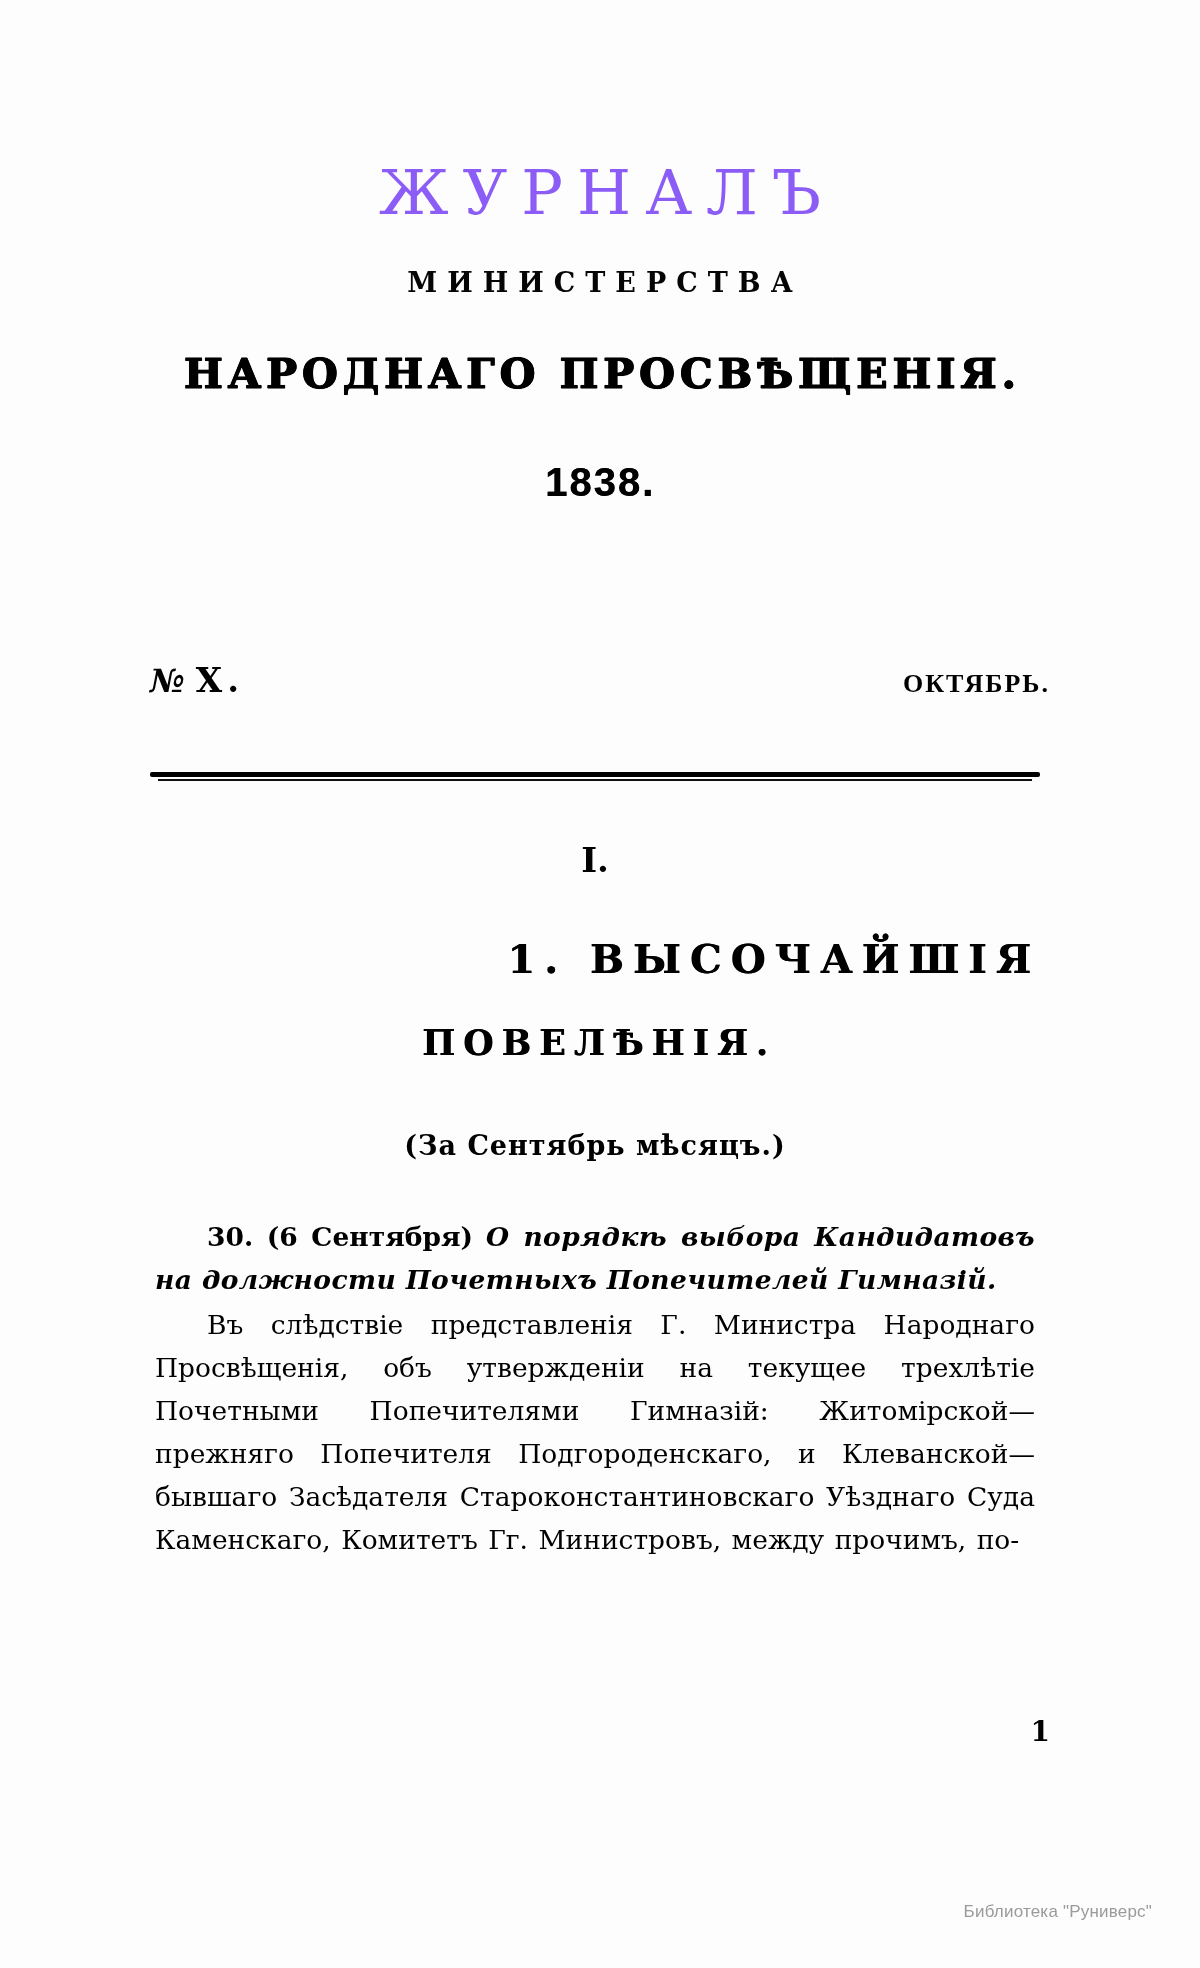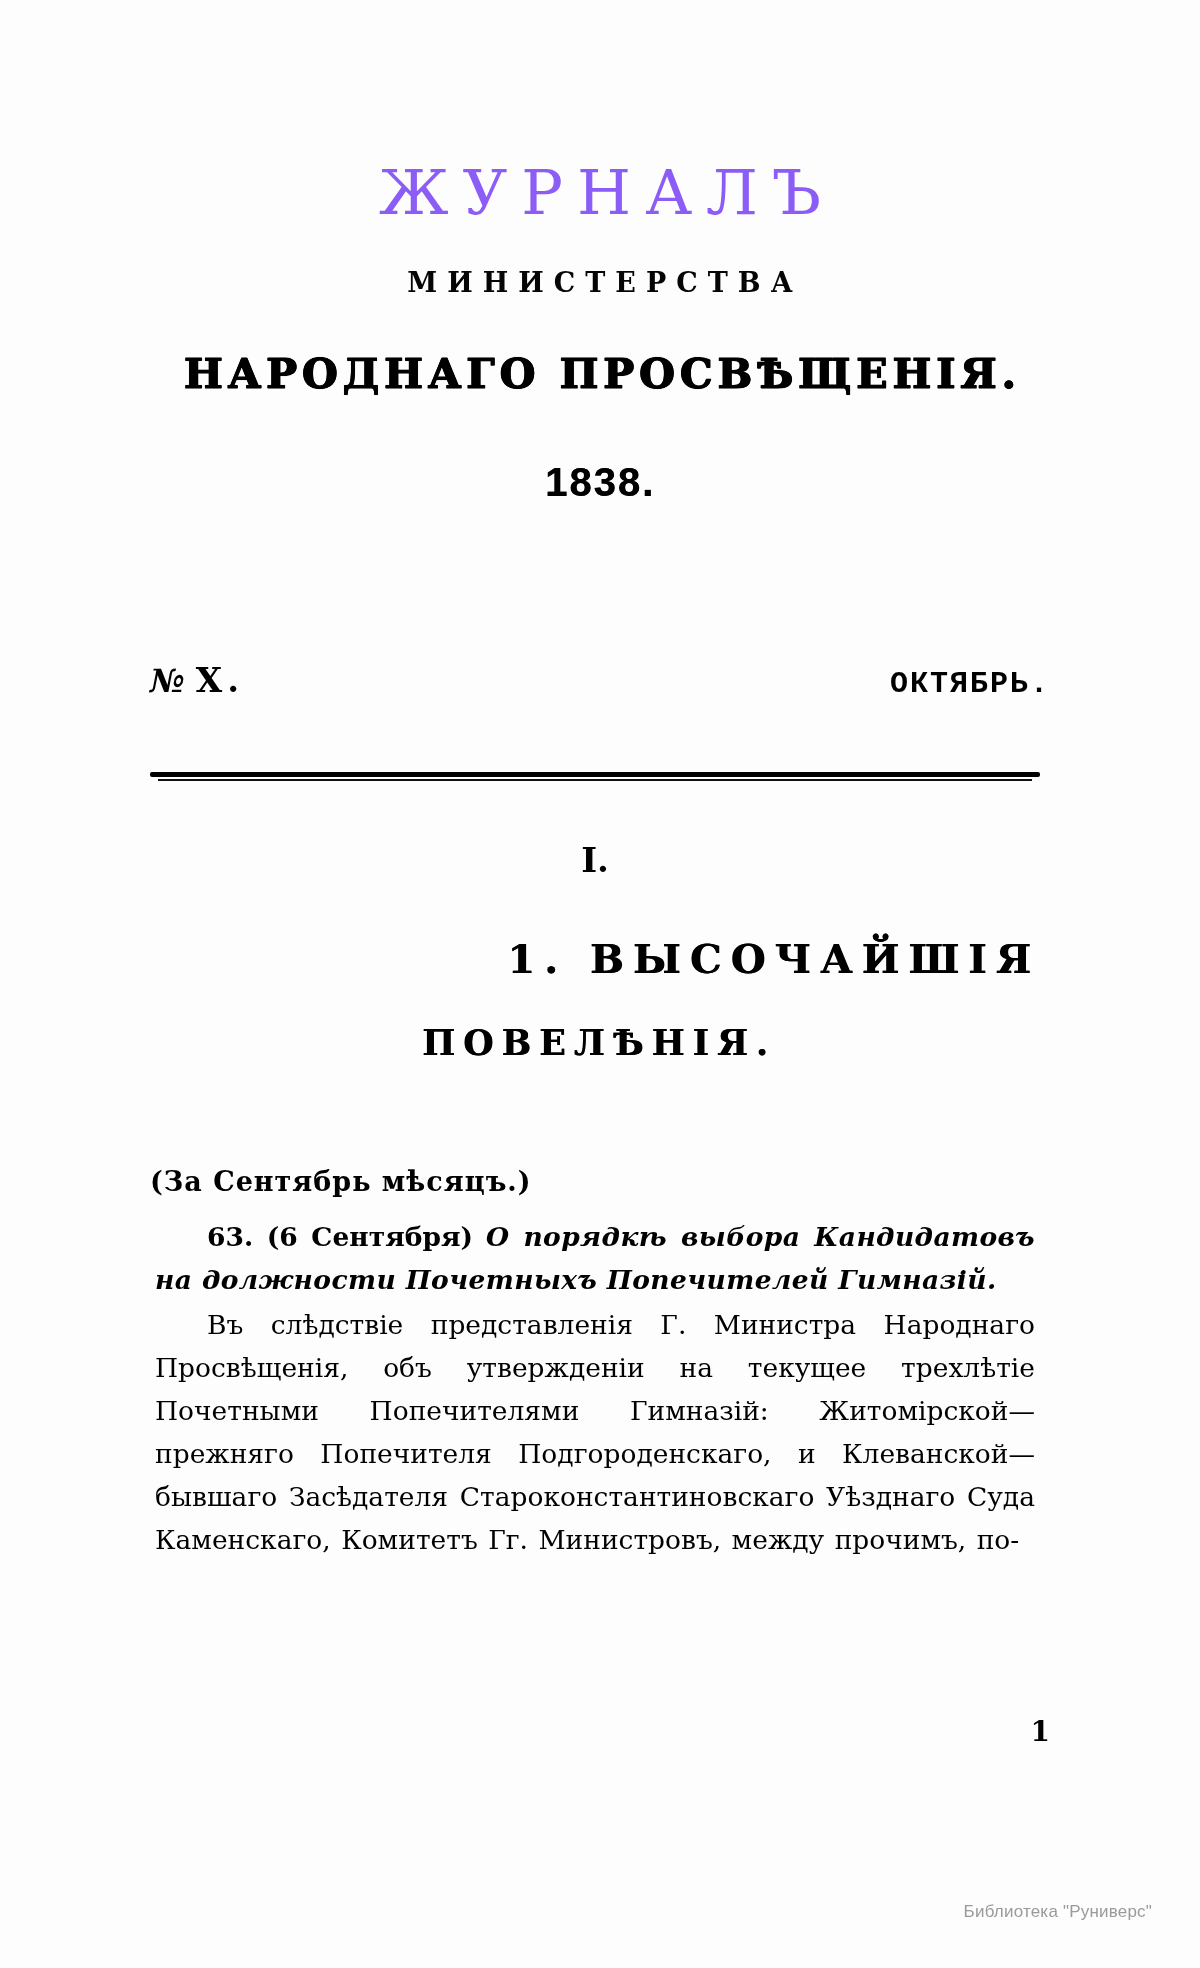--- a/index.html
+++ b/index.html
@@ -93,23 +93,23 @@
     font-size: 34px;
     letter-spacing: 5px;
     color: #000;
   }
   .issue-number .no-sym {
     font-style: italic;
     font-size: 32px;
     padding-right: 6px;
   }
   .issue-month {
-    font-family: Liberation Mono, monospace;
-    font-weight: 700;
-    font-size: 30px;
+    font-family: Liberation Serif, serif;
+    font-weight: 700;
+    font-size: 26px;
     letter-spacing: 2px;
     color: #000;
   }
 
   
   .rule-wrap {
     position: absolute;
     left: 150px;
     top: 770px;
     width: 890px;
@@ -170,27 +170,26 @@
     text-indent: 8px;
     color: #000;
     text-shadow: 0.5px 0 0 #000;
   }
 
   .sec-period {
     position: absolute;
     left: 150px;
     top: 1130px;
     width: 890px;
-    text-align: left;
+    text-align: center;
     font-family: "DejaVu Serif", serif;
     font-weight: 700;
     font-size: 27px;
     letter-spacing: 1px;
     color: #000;
-    margin-top: 36px;
   }
 
   
   .body-text {
     position: absolute;
     left: 155px;
     top: 1215px;
     width: 880px;
     font-family: "DejaVu Serif", serif;
     font-size: 26.5px;
@@ -264,21 +263,21 @@
     <div class="rule-thin"></div>
   </div>
 
   <div class="sec-roman">I.</div>
   <div class="sec-main">1. ВЫСОЧАЙШІЯ</div>
   <div class="sec-sub">ПОВЕЛѢНІЯ.</div>
   <div class="sec-period">(За Сентябрь мѣсяцъ.)</div>
 
   <div class="body-text">
     <p>
-      <span class="entry-head">63. (6 Сентября)</span>
+      <span class="entry-head">30. (6 Сентября)</span>
       <span class="entry-title">О порядкѣ выбора Кандидатовъ на должности Почетныхъ Попечителей Гимназій.</span>
     </p>
     <p class="para-main">Въ слѣдствіе представленія Г. Министра Народнаго Просвѣщенія, объ утвержденіи на текущее трехлѣтіе Почетными Попечителями Гимназій: Житомірской— прежняго Попечителя Подгороденскаго, и Клеванской—бывшаго Засѣдателя Староконстантиновскаго Уѣзднаго Суда Каменскаго, Комитетъ Гг. Министровъ, между прочимъ, по-</p>
   </div>
 
   <div class="folio">1</div>
 
   <div class="watermark">Библиотека "Руниверс"</div>
 
 </div>

